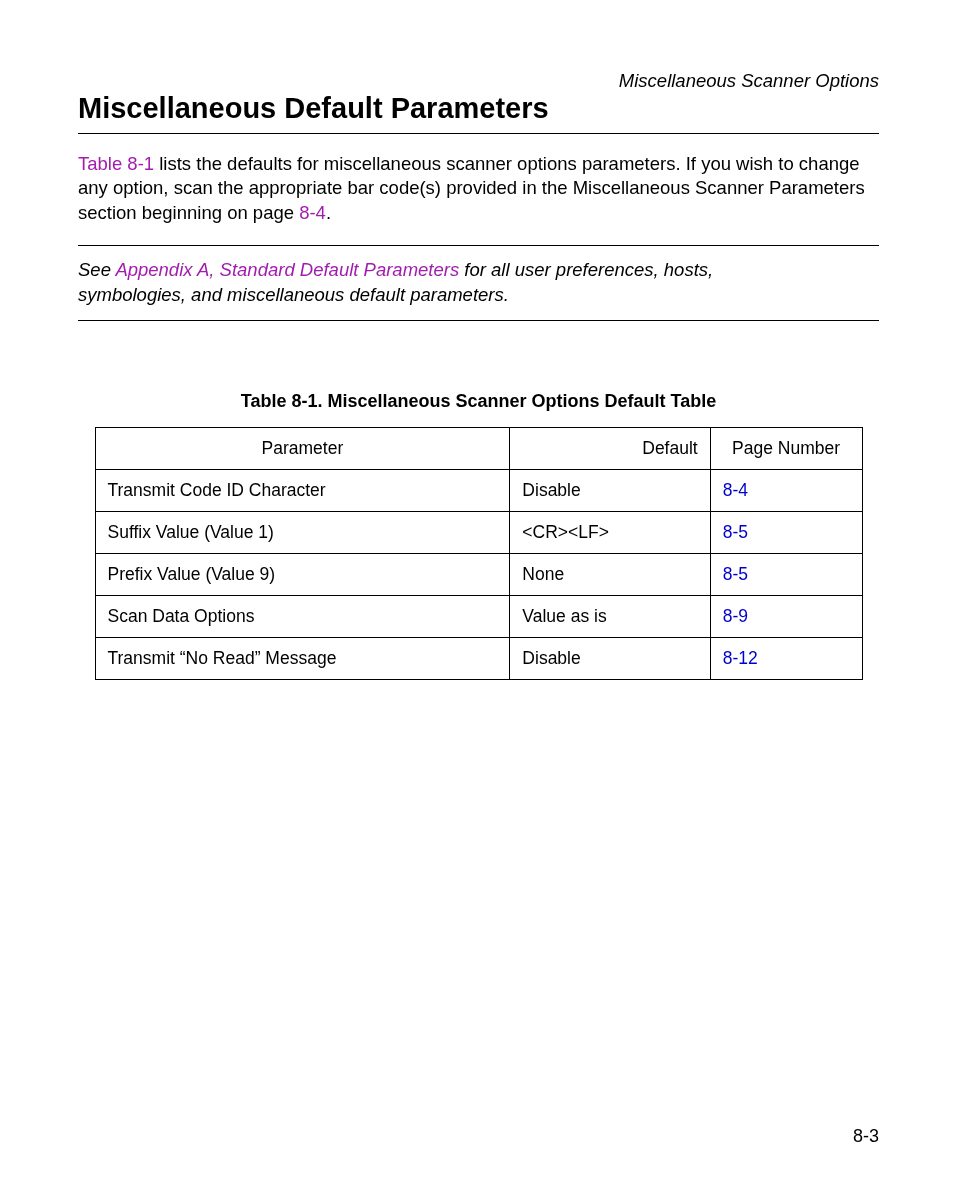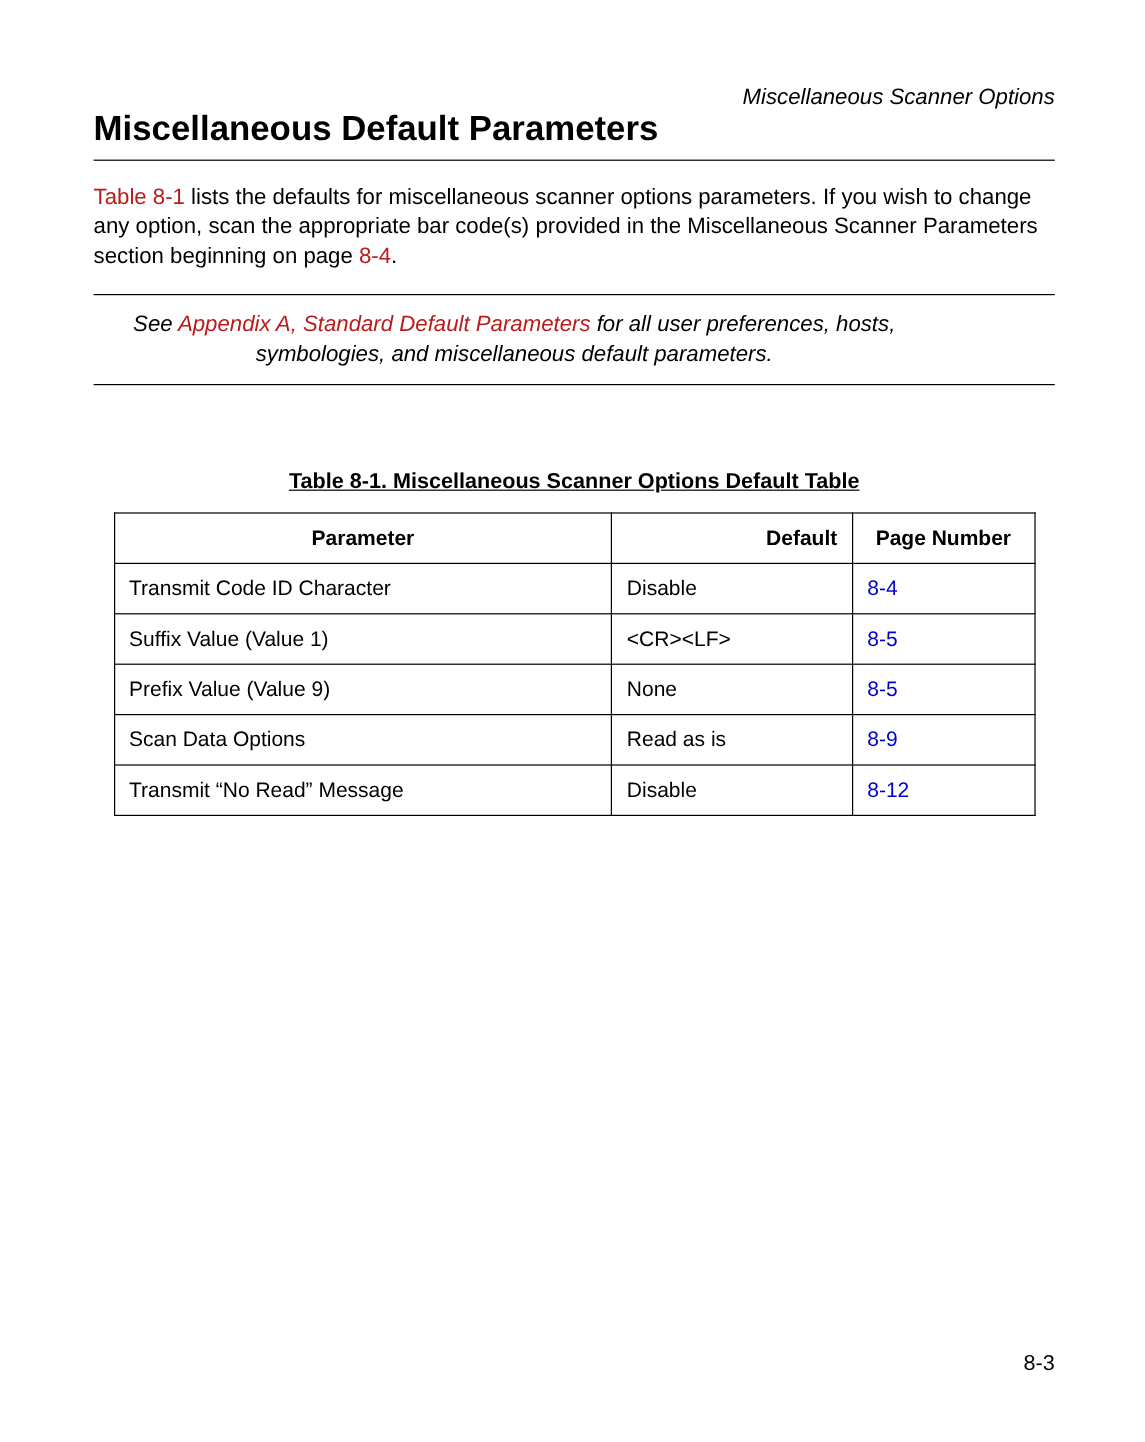--- a/index.html
+++ b/index.html
@@ -24,61 +24,59 @@
       font-weight: bold;
       border-bottom: 1px solid #000;
       padding-bottom: 8px;
       margin-bottom: 18px;
     }
     .body-para {
       font-size: 18.5px;
       line-height: 1.32;
       margin-bottom: 20px;
     }
-    .link { color: #b91c1c; }
+    .link { color: #a21caf; }
     .note-block {
       border-top: 1px solid #000;
       border-bottom: 1px solid #000;
       padding: 12px 0 12px 0;
       margin-bottom: 70px;
       display: flex;
       font-size: 18.5px;
       line-height: 1.35;
     }
     .note-block .note-label {
       font-weight: bold;
       padding-left: 65px;
       padding-right: 4px;
       white-space: nowrap;
     }
     .note-block .note-body {
       font-style: italic;
       padding-right: 100px;
-      text-align: center;
     }
     .table-caption {
       text-align: center;
       font-weight: bold;
       font-size: 18px;
       margin-bottom: 15px;
-      text-decoration: underline;
     }
     table.params {
       border-collapse: collapse;
       width: 768px;
       margin: 0 auto;
       font-size: 17.5px;
     }
     table.params th, table.params td {
       border: 1px solid #000;
       padding: 10px 12px;
       vertical-align: middle;
     }
     table.params th {
-      font-weight: bold;
+      font-weight: normal;
       margin-left: 21px;
     }
     table.params th.col-param { width: 410px; text-align: center; }
     table.params th.col-default { width: 198px; text-align: right; }
     table.params th.col-page { width: 150px; text-align: center; }
     table.params td.link-cell { color: #0000cc; }
     .page-number {
       position: absolute;
       bottom: 55px;
       right: 75px;
@@ -126,21 +124,21 @@
         <td>&lt;CR&gt;&lt;LF&gt;</td>
         <td class="link-cell">8-5</td>
       </tr>
       <tr>
         <td>Prefix Value (Value 9)</td>
         <td>None</td>
         <td class="link-cell">8-5</td>
       </tr>
       <tr>
         <td>Scan Data Options</td>
-        <td>Read as is</td>
+        <td>Value as is</td>
         <td class="link-cell">8-9</td>
       </tr>
       <tr>
         <td>Transmit “No Read” Message</td>
         <td>Disable</td>
         <td class="link-cell">8-12</td>
       </tr>
     </tbody>
   </table>
 

